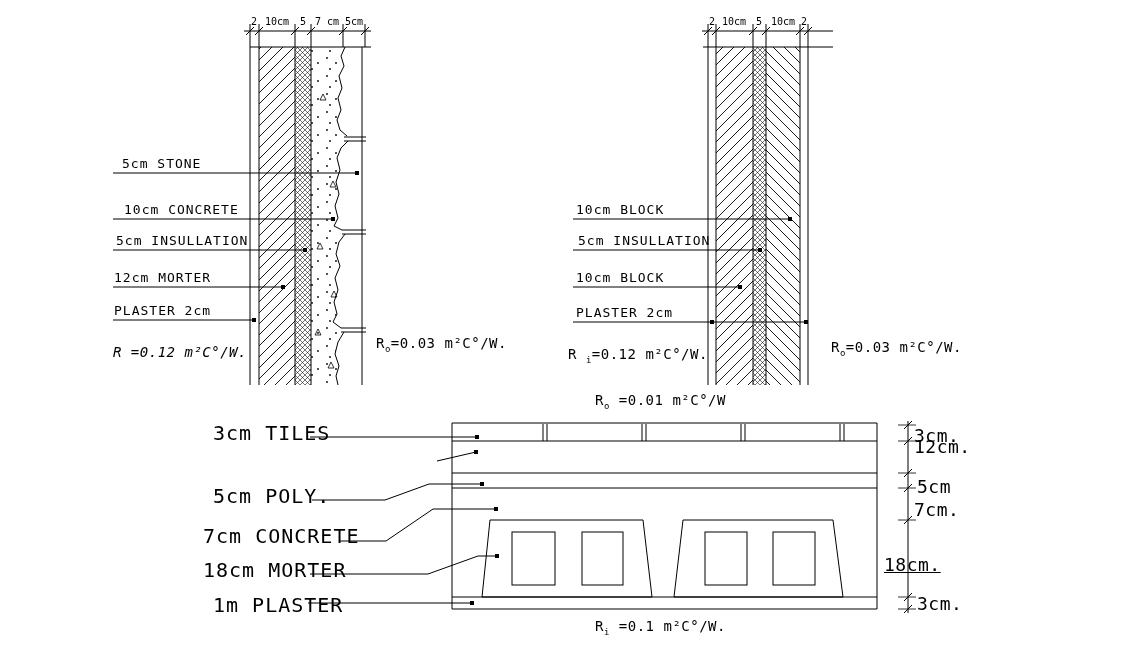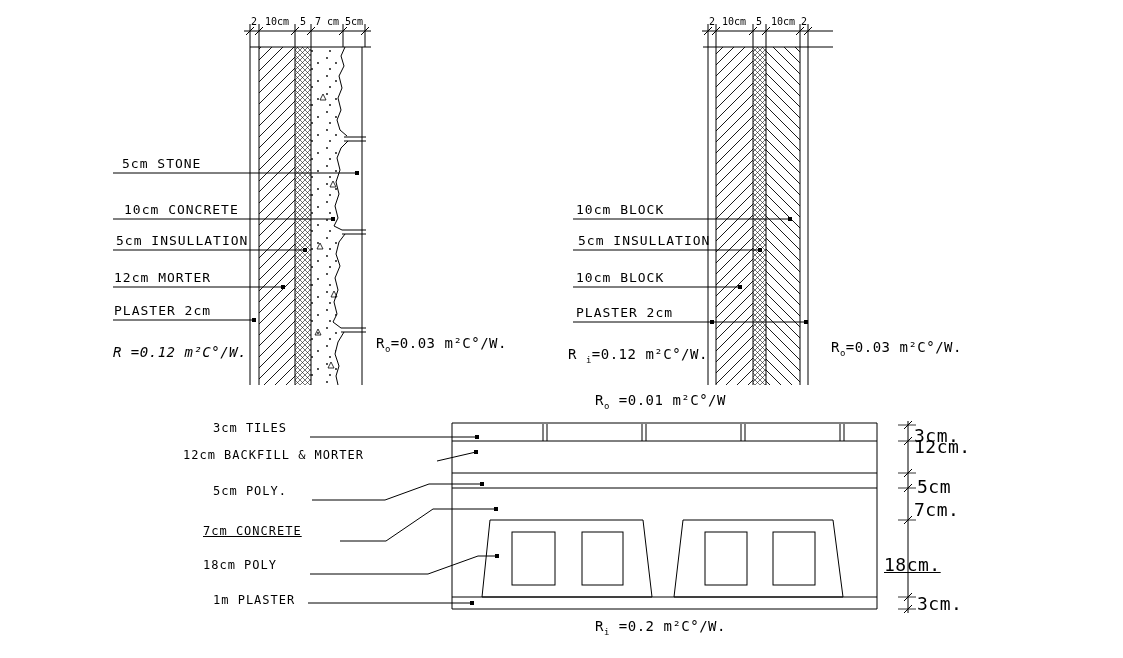--- a/index.html
+++ b/index.html
@@ -1,20 +1,20 @@
 <!DOCTYPE html>
 <html><head>
 <meta charset="utf-8">
 <style>
   html,body{margin:0;padding:0;background:#fff;}
   #canvas{position:relative;width:1123px;height:658px;background:#fff;overflow:hidden;
           font-family:"DejaVu Sans Mono",monospace;color:#000;}
   svg{position:absolute;left:0;top:0;}
   .lbl{position:absolute;white-space:nowrap;font-size:13px;letter-spacing:1px;}
-  .flbl{position:absolute;white-space:nowrap;font-size:12px;letter-spacing:1px;}
+  .flbl{position:absolute;white-space:nowrap;font-size:20px;letter-spacing:1px;}
   .dim{position:absolute;white-space:nowrap;font-size:10px;transform:translateX(-50%);}
   .fdim{position:absolute;white-space:nowrap;font-size:18px;letter-spacing:0.5px;}
   .rval{position:absolute;white-space:nowrap;font-size:14px;letter-spacing:0.5px;}
   .rval sub{font-size:9px;}
 </style>
 </head>
 <body>
 
 <div id="canvas">
 
@@ -200,28 +200,27 @@
 <div class="lbl" style="left:576px;top:202px;">10cm BLOCK</div>
 <div class="lbl" style="left:578px;top:233px;">5cm INSULLATION</div>
 <div class="lbl" style="left:576px;top:270px;">10cm BLOCK</div>
 <div class="lbl" style="left:576px;top:305px;">PLASTER 2cm</div>
 
 <div class="rval" style="left:568px;top:346px;"><span>R</span>&nbsp;<sub>i</sub><span>=0.12</span>&nbsp;<span>m²C°/W.</span></div>
 <div class="rval" style="left:831px;top:339px;"><span>R</span><sub>o</sub><span>=0.03</span>&nbsp;<span>m²C°/W.</span></div>
 <div class="rval" style="left:595px;top:392px;"><span>R</span><sub>o</sub><span> =0.01</span>&nbsp;<span>m²C°/W</span></div>
 
 <div class="flbl" style="left:213px;top:421px;">3cm TILES</div>
-<div class="flbl" style="left:183px;top:448px;">12cm BACKFILL &amp; MORTER</div>
 <div class="flbl" style="left:213px;top:484px;">5cm POLY.</div>
-<div class="flbl" style="left:203px;top:524px;text-decoration:underline;">7cm CONCRETE</div>
-<div class="flbl" style="left:203px;top:558px;">18cm POLY</div>
+<div class="flbl" style="left:203px;top:524px;">7cm CONCRETE</div>
+<div class="flbl" style="left:203px;top:558px;">18cm MORTER</div>
 <div class="flbl" style="left:213px;top:593px;">1m PLASTER</div>
 
 <div class="fdim" style="left:914px;top:425px;">3cm.</div>
 <div class="fdim" style="left:914px;top:436px;text-align:right;">12cm.</div>
 <div class="fdim" style="left:917px;top:476px;">5cm</div>
 <div class="fdim" style="left:914px;top:499px;">7cm.</div>
 <div class="fdim" style="left:884px;top:554px;text-decoration:underline;">18cm.</div>
 <div class="fdim" style="left:917px;top:593px;">3cm.</div>
 
-<div class="rval" style="left:595px;top:618px;"><span>R</span><sub>i</sub><span> =0.2</span>&nbsp;<span>m²C°/W.</span></div>
+<div class="rval" style="left:595px;top:618px;"><span>R</span><sub>i</sub><span> =0.1</span>&nbsp;<span>m²C°/W.</span></div>
 
 </div>
 
 </body></html>

